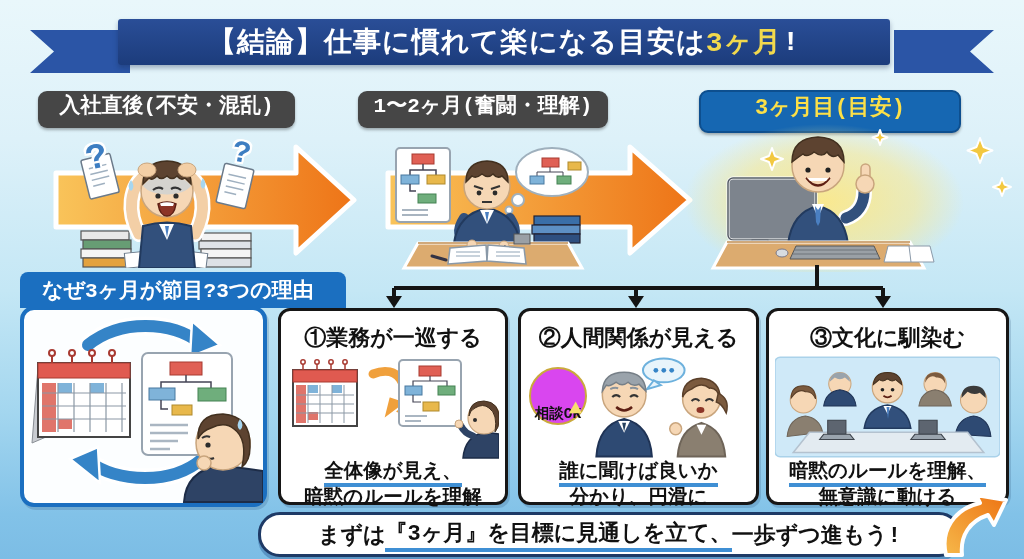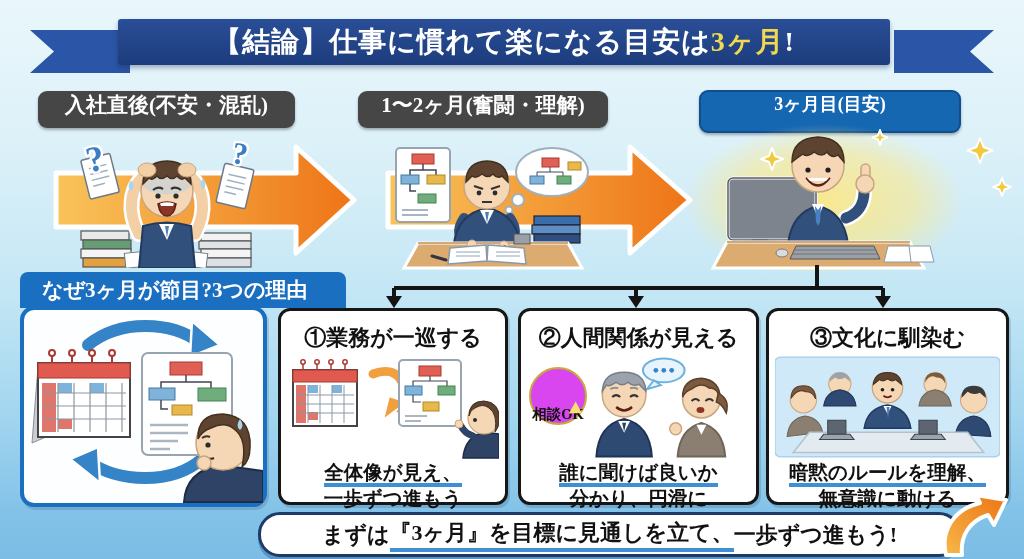--- a/index.html
+++ b/index.html
@@ -1,31 +1,31 @@
 <!DOCTYPE html>
 <html><head>
 <meta charset="utf-8">
 <style>
   html,body{margin:0;padding:0;}
   .stage{position:relative;width:1024px;height:559px;overflow:hidden;
     background:linear-gradient(180deg,#e9f7fb 0%,#ddf1f9 25%,#c4e7f5 52%,#a3d6ef 74%,#82c2e8 92%,#7cbde5 100%);
-    font-family:Liberation Serif, serif;color:#111;}
+    font-family:Liberation Mono, monospace;color:#111;}
   .abs{position:absolute;}
   
   .ribbon-tail{position:absolute;width:100px;height:43px;background:#2b55a6;}
   .tail-l{left:30px;top:30px;clip-path:polygon(0 0,100% 0,100% 100%,0 100%,24% 50%);}
   .tail-r{left:894px;top:30px;clip-path:polygon(0 0,100% 0,76% 50%,100% 100%,0 100%);}
   .ribbon-band{left:118px;top:19px;width:772px;height:46px;display:flex;align-items:center;justify-content:center;
     background:linear-gradient(180deg,#2a4e97,#1c3c7c);color:#fff;font-weight:bold;font-size:28px;letter-spacing:1px;
     border-radius:3px;box-shadow:0 3px 5px rgba(20,40,80,.35);}
   .hl{color:#f2d94d;}
   
   .pill{display:flex;align-items:flex-start;justify-content:center;font-weight:bold;border-radius:9px;}
   .pill-gray{background:#464646;color:#fff;font-size:21px;box-shadow:0 2px 3px rgba(0,0,0,.3);}
-  .pill-blue{background:#1667b2;color:#ffffff;font-size:18px;border:2px solid #0d4f8f;box-shadow:0 2px 3px rgba(0,0,0,.3);}
+  .pill-blue{background:#1667b2;color:#fde047;font-size:22px;border:2px solid #0d4f8f;box-shadow:0 2px 3px rgba(0,0,0,.3);}
   
   .speech{left:858px;top:147px;width:138px;height:47px;background:#fff;border:3.5px solid #141414;border-radius:24px;
     display:flex;align-items:center;justify-content:center;font-weight:bold;font-size:22px;z-index:6;}
   .speech::before{content:"";position:absolute;left:-20px;top:15px;border:11px solid transparent;border-right:18px solid #141414;}
   .speech::after{content:"";position:absolute;left:-9px;top:19px;border:7px solid transparent;border-right:13px solid #fff;}
   
   .qmark{position:absolute;font-weight:bold;color:#3d7ec2;z-index:5;
     text-shadow:-2px 0 #fff,2px 0 #fff,0 -2px #fff,0 2px #fff,-2px -2px #fff,2px 2px #fff,-2px 2px #fff,2px -2px #fff;}
   
   .rhead{left:20px;top:272px;width:326px;height:36px;background:#1b6fc0;color:#fff;font-weight:bold;font-size:21px;
@@ -311,21 +311,21 @@
         <path d="M176 102Q178 80 198 76L212 78V102Z" fill="#2e4365" stroke="#1d2c47" stroke-width="1.5"></path>
         <circle cx="197" cy="62" r="16" fill="#f6d7b5" stroke="#c9a57d" stroke-width="1.2"></circle>
         <path d="M182 60Q182 45 197 45Q213 46 212 64Q212 72 208 76Q211 58 202 52Q196 47 188 52Q183 54 182 60Z" fill="#5d4330" stroke="#42301f"></path>
         <circle cx="188" cy="64" r="2" fill="#2b2b2b"></circle>
         <path d="M186 80C180 78 176 74 174 70" stroke="#2e4365" stroke-width="7" fill="none" stroke-linecap="round"></path>
         <circle cx="172" cy="68" r="4" fill="#f6d7b5" stroke="#c9a57d"></circle>
       </svg>
     </div>
     <div class="rbox-cap">
       <span class="u">全体像が見え、</span><br>
-      <span>一歩ずつ進もう</span>
+      <span>暗黙のルールを理解</span>
     </div>
   </div>
 
   <div class="abs rbox" style="left:518px;top:308px;width:241px;height:197px">
     <div class="rbox-title">②人間関係が見える</div>
     <div class="rbox-art">
       <div class="consult">
         <span>相談</span>
         <span>OK</span>
       </div>

